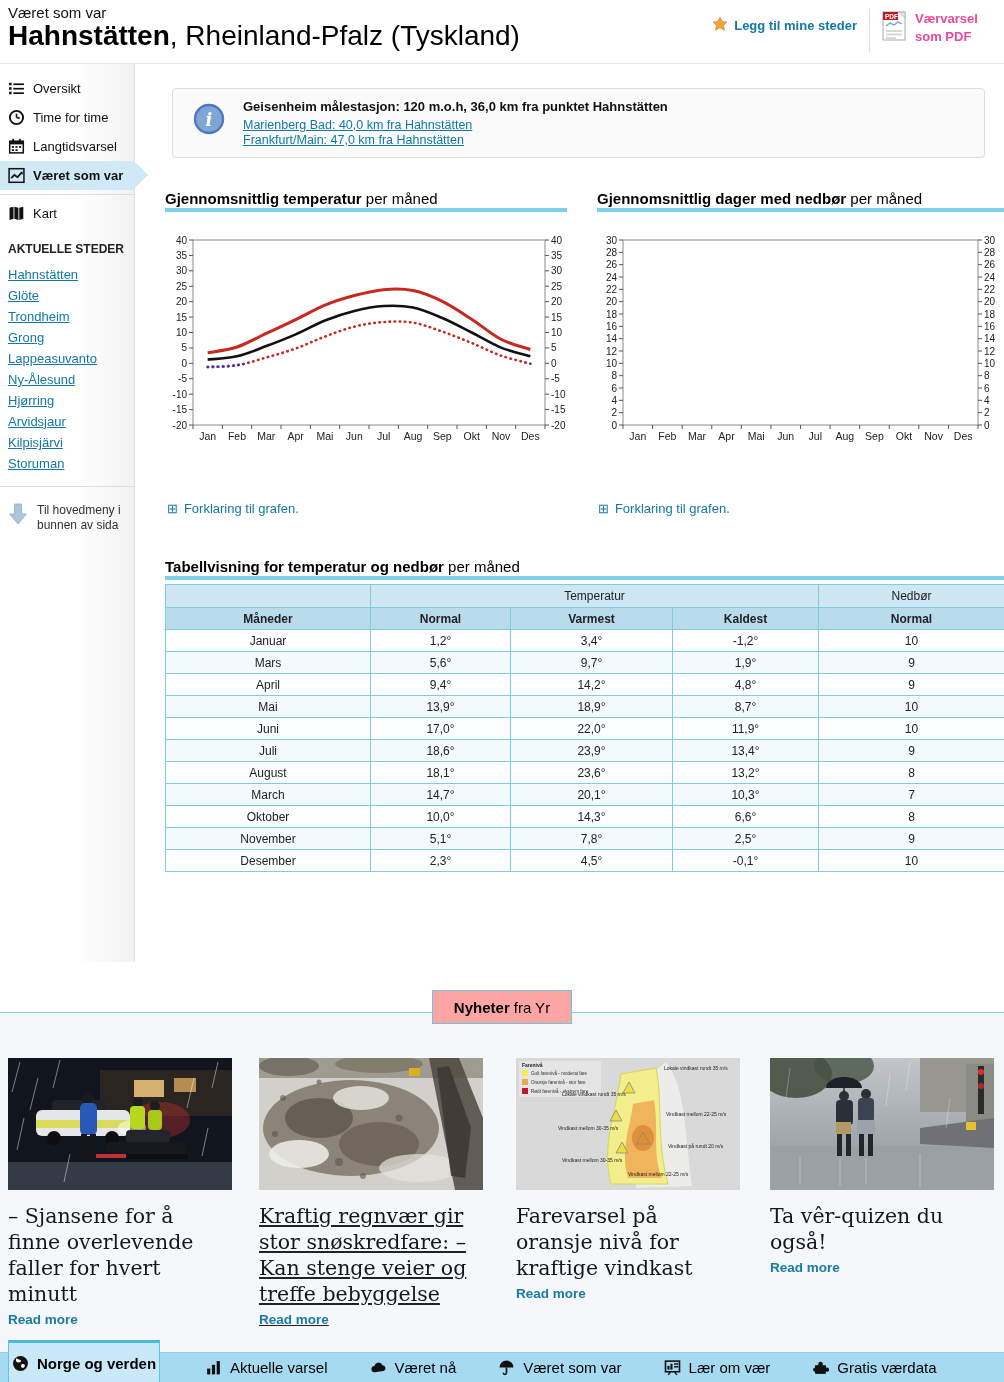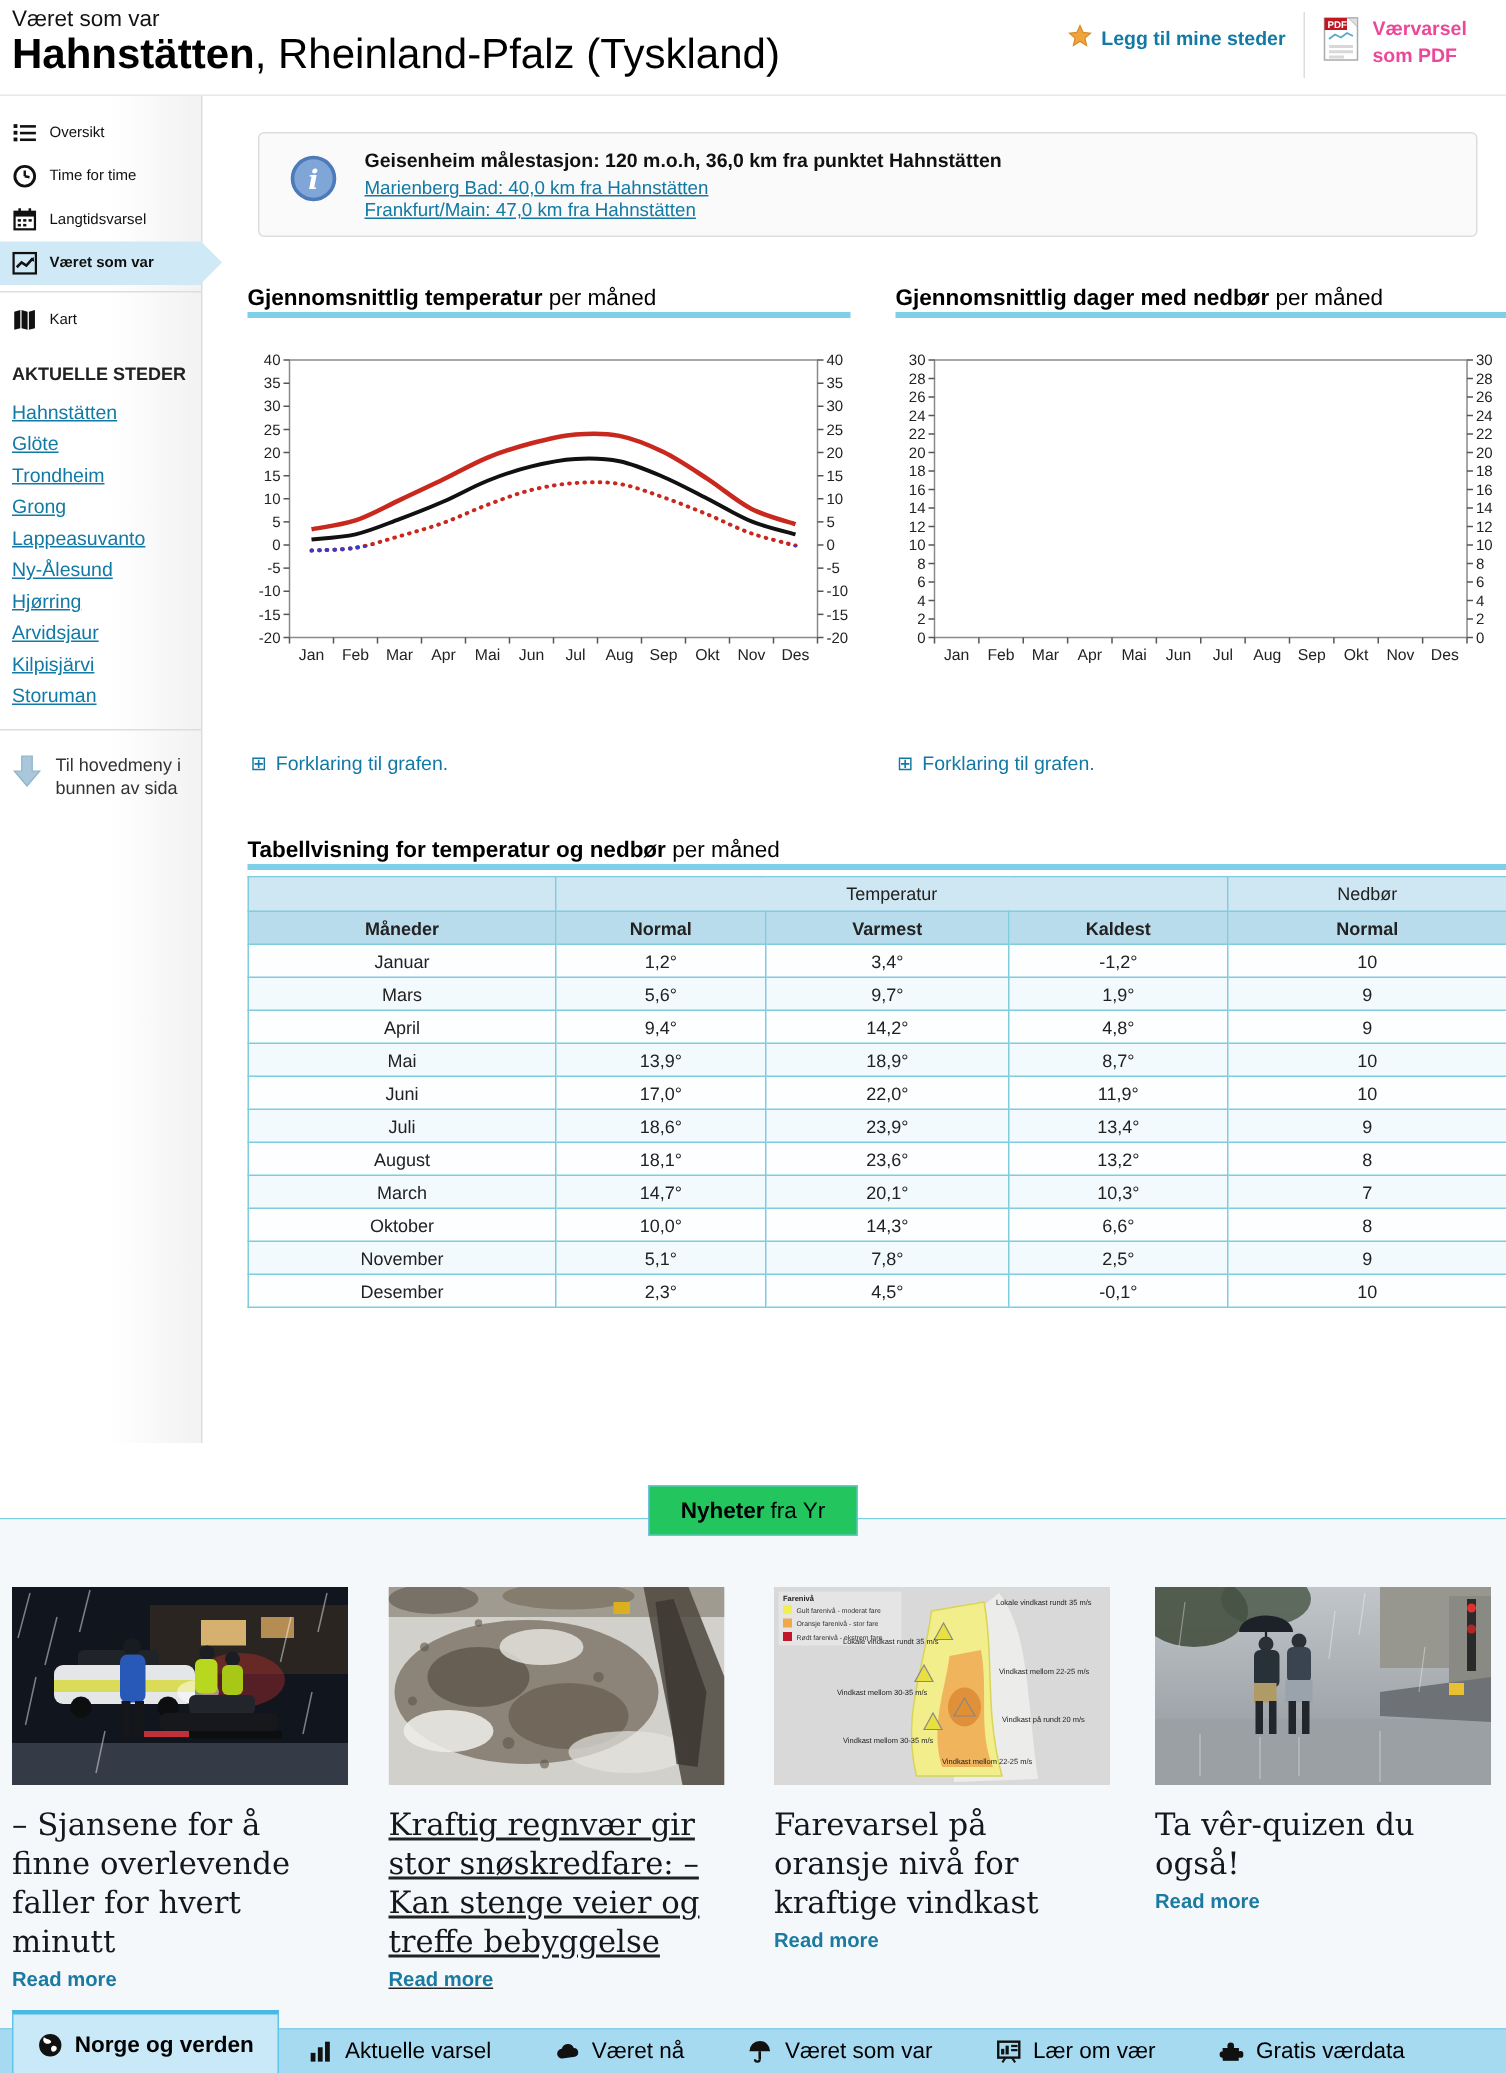--- a/index.html
+++ b/index.html
@@ -11,21 +11,21 @@
   .page-label{position:absolute;left:8px;top:4px;font-size:15px;color:#111;}
   .page-title{position:absolute;left:8px;top:20px;font-size:28px;font-weight:normal;color:#000;white-space:nowrap;}
   .page-title .tb{font-weight:bold;}
   .header-actions{position:absolute;right:4px;top:8px;display:flex;align-items:flex-start;}
   .add-places{display:flex;align-items:center;gap:6px;color:#1279a5;font-weight:bold;font-size:13px;margin-top:8px;}
   .hdr-div{width:1px;height:44px;background:#ddd;margin:0 12px;}
   .pdf-link{display:flex;align-items:flex-start;gap:7px;color:#ec4899;font-weight:bold;font-size:13px;width:118px;}
   .pdf-link span{line-height:1.35;display:inline-block;padding-top:2px;}
   
   .sidebar{position:absolute;left:0;top:64px;width:135px;height:898px;background:linear-gradient(to right,#ffffff 55%,#f2f2f2);border-right:1px solid #ddd;box-sizing:border-box;padding-top:10px;}
-  .side-item{position:relative;height:29px;display:flex;align-items:center;gap:8px;padding-left:8px;font-size:10px;color:#111;cursor:pointer;}
+  .side-item{position:relative;height:29px;display:flex;align-items:center;gap:8px;padding-left:8px;font-size:13px;color:#111;cursor:pointer;}
   .side-item .ic{width:17px;height:17px;flex:0 0 17px;display:inline-flex;}
   .side-item.active{background:#cfe9f6;font-weight:bold;}
   .side-item.active::after{content:"";position:absolute;left:134px;top:0;border-left:14px solid #cfe9f6;border-top:14.5px solid transparent;border-bottom:14.5px solid transparent;}
   .side-divider{height:1px;background:#ddd;margin:4px 0;}
   .side-heading{padding:0 8px;font-size:12px;font-weight:bold;color:#222;margin-top:14px;margin-bottom:8px;}
   .side-link{display:block;padding:3px 8px;font-size:13px;color:#1279a5;text-decoration:underline;}
   .side-footer{display:flex;gap:9px;padding:12px 6px 0 8px;font-size:12px;color:#333;align-items:flex-start;line-height:1.25;cursor:pointer;}
   
   .info-box{position:absolute;left:172px;top:88px;width:813px;height:70px;background:#fafafa;border:1px solid #ddd;border-radius:4px;box-sizing:border-box;}
   .info-icon{position:absolute;left:20px;top:14px;}
@@ -42,31 +42,31 @@
   
   table.wtab{position:absolute;left:165px;top:584px;width:839px;border-collapse:collapse;table-layout:fixed;}
   .wtab th,.wtab td{border:1px solid #7fccdf;font-size:12px;text-align:center;height:21px;padding:0;color:#222;}
   .wtab thead tr.grp th{background:#cfe7f3;font-weight:normal;height:22px;}
   .wtab thead tr.cols th{background:#b9dcec;font-weight:bold;}
   .wtab tbody tr:nth-child(odd) td{background:#fcfeff;}
   .wtab tbody tr:nth-child(even) td{background:#f3fafd;}
   
   .news-line{position:absolute;left:0;top:1012px;width:1004px;height:1px;background:#7ccfe0;}
   .news-bg{position:absolute;left:0;top:1013px;width:1004px;height:339px;background:#f4f8fb;}
-  .news-badge{position:absolute;left:432px;top:990px;width:138px;height:32px;background:#22c55e;border:1px solid #6cc5dd;display:flex;align-items:center;justify-content:center;font-size:15px;z-index:2;color:#000;}
+  .news-badge{position:absolute;left:432px;top:990px;width:138px;height:32px;background:#fca5a5;border:1px solid #6cc5dd;display:flex;align-items:center;justify-content:center;font-size:15px;z-index:2;color:#000;}
   .news-badge .tb{font-weight:bold;margin-right:4px;}
   .news-card{position:absolute;top:1058px;width:224px;}
   .news-image{width:224px;height:132px;display:block;}
   .news-headline{font-family:"DejaVu Serif","Liberation Serif",serif;font-size:20.5px;line-height:1.27;color:#16161d;margin-top:13px;cursor:pointer;}
   .read-more{margin-top:5px;font-size:13.5px;font-weight:600;color:#1b7aa0;cursor:pointer;}
   
   .bottom-nav{position:absolute;left:0;top:1352px;width:1004px;height:30px;background:#a6daf1;border-top:1px solid #88cde9;display:flex;align-items:center;gap:42px;padding-left:205px;box-sizing:border-box;}
   .nav-tab{display:flex;align-items:center;gap:8px;font-size:15px;color:#000;cursor:pointer;white-space:nowrap;}
   .nav-tab .ic{width:17px;height:17px;display:inline-flex;}
-  .nav-tab.active{position:absolute;left:8px;top:-13px;height:43px;width:178px;background:#c9e9f8;border:1px solid #5ec4e8;border-top:3px solid #49b9e2;border-bottom:none;justify-content:center;font-weight:bold;box-sizing:border-box;z-index:2;}
+  .nav-tab.active{position:absolute;left:8px;top:-13px;height:43px;width:152px;background:#c9e9f8;border:1px solid #5ec4e8;border-top:3px solid #49b9e2;border-bottom:none;justify-content:center;font-weight:bold;box-sizing:border-box;z-index:2;}
 </style>
 </head>
 <body>
 
 <div class="header">
   <div class="page-label">Været som var</div>
   <div class="page-title"><span class="tb">Hahnstätten</span><span>, Rheinland-Pfalz (Tyskland)</span></div>
   <div class="header-actions">
     <a class="add-places">
       <span class="ic">

